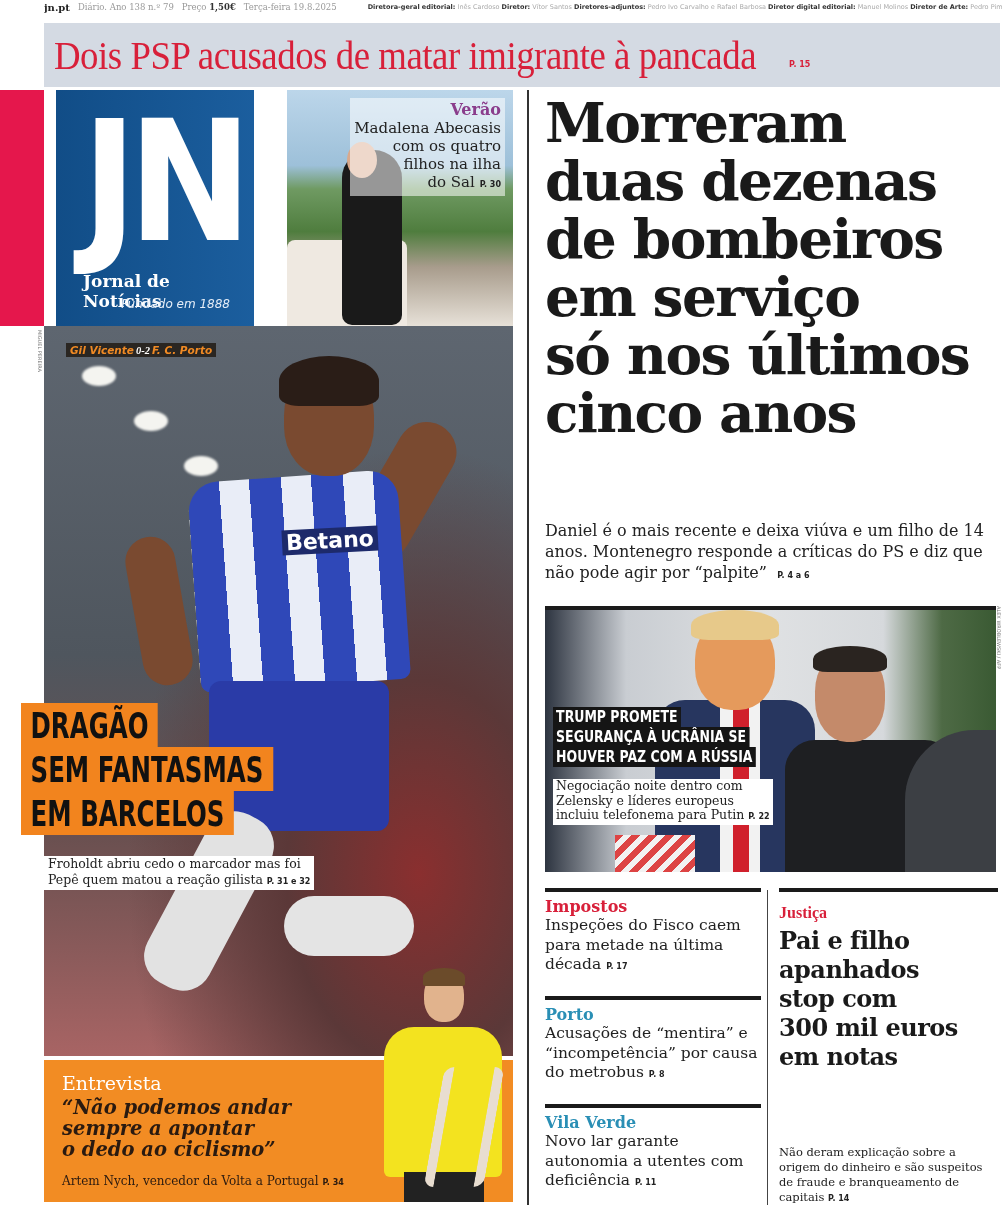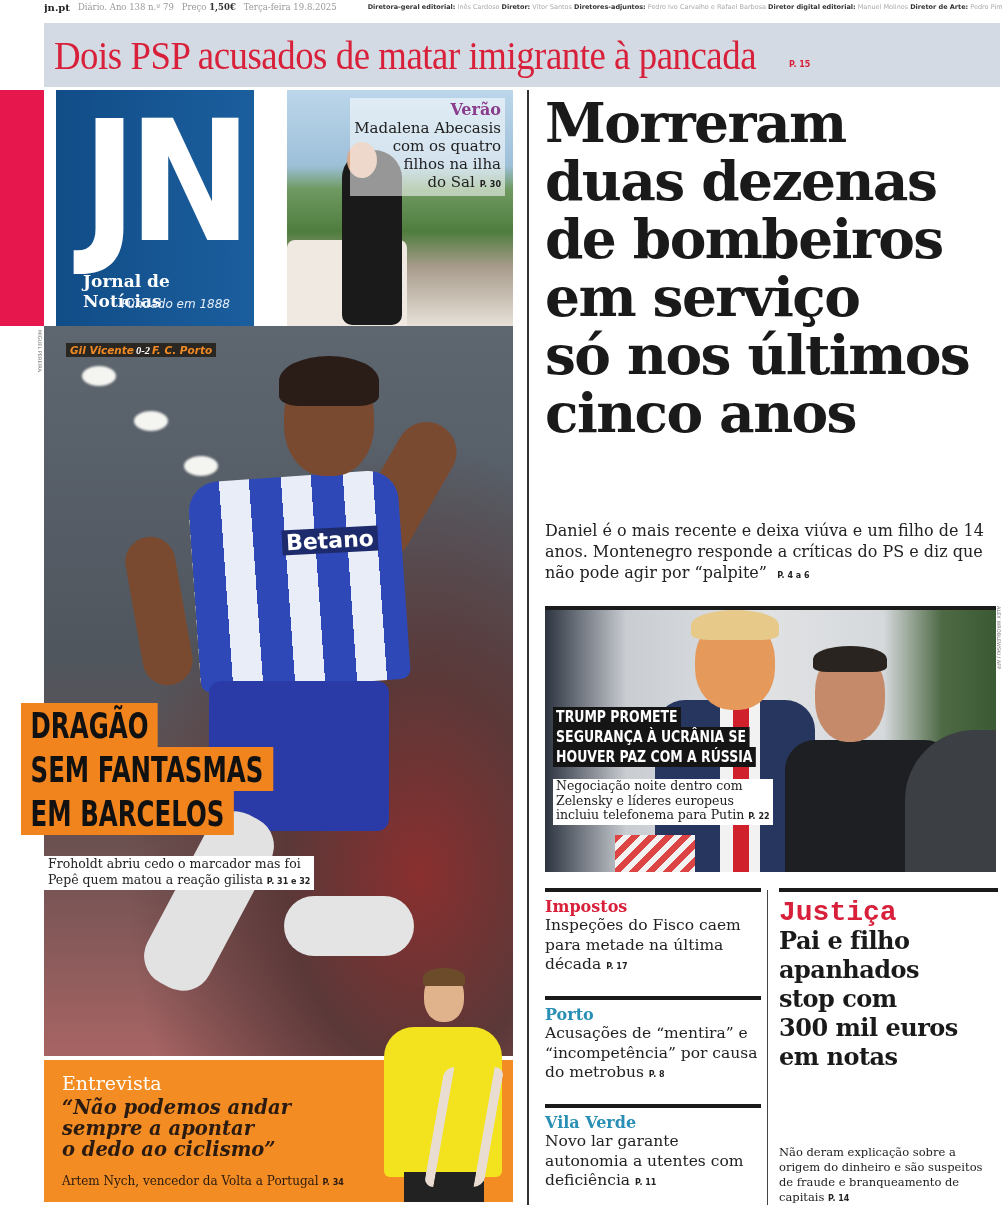--- a/index.html
+++ b/index.html
@@ -96,21 +96,21 @@
   .trumphead span { display: block; background: #151515; padding: 0 4px; width: max-content; }
   .trumpsub { position: absolute; left: 553px; top: 779px; background: #fff; font-family: "DejaVu Serif", serif; font-size: 12.5px; line-height: 14.5px; color: #222; padding: 0 3px; }
 
   
   .brief { position: absolute; left: 545px; width: 216px; border-top: 4px solid #1a1a1a; padding-top: 5px; }
   .brief .kick { font-family: "DejaVu Serif", serif; font-weight: bold; font-size: 16px; line-height: 19px; }
   .brief .body { font-family: "DejaVu Serif", serif; font-size: 15.5px; line-height: 19.5px; color: #222; }
   .brief-sep { position: absolute; left: 767px; top: 890px; width: 1px; height: 315px; background: #444; }
 
   .justice { position: absolute; left: 779px; top: 888px; width: 219px; border-top: 4px solid #1a1a1a; padding-top: 8px; }
-  .justice .kick { font-family: Liberation Mono, monospace; font-weight: bold; font-size: 28px; line-height: 26px; color: #d8203a; }
+  .justice .kick { font-family: Liberation Serif, serif; font-weight: bold; font-size: 16px; line-height: 26px; color: #d8203a; }
   .justice .head { font-family: "DejaVu Serif", serif; font-weight: bold; font-size: 24px; line-height: 29px; color: #1a1a1a; letter-spacing: -0.5px; }
   .justice .sub { position: absolute; left: 0; top: 253px; font-family: "DejaVu Serif", serif; font-size: 11.5px; line-height: 15px; color: #222; width: 220px; }
 </style>
 </head>
 <body>
 
 <div class="topstrip">
   <span class="site">jn.pt</span>
   <span class="meta">Diário. Ano 138 n.º 79</span>
   <span class="meta"><span>Preço</span> <b>1,50€</b></span>

